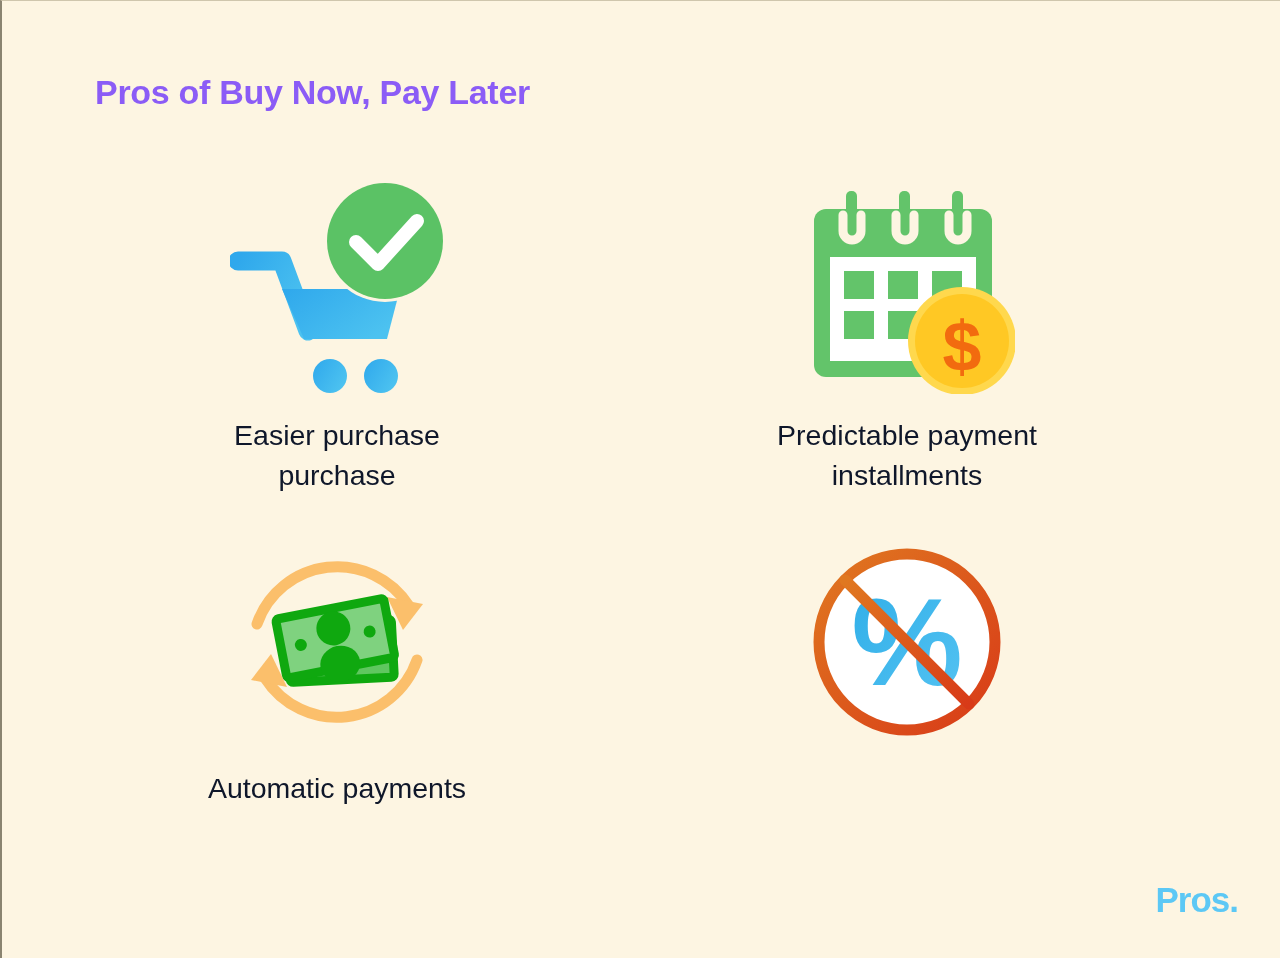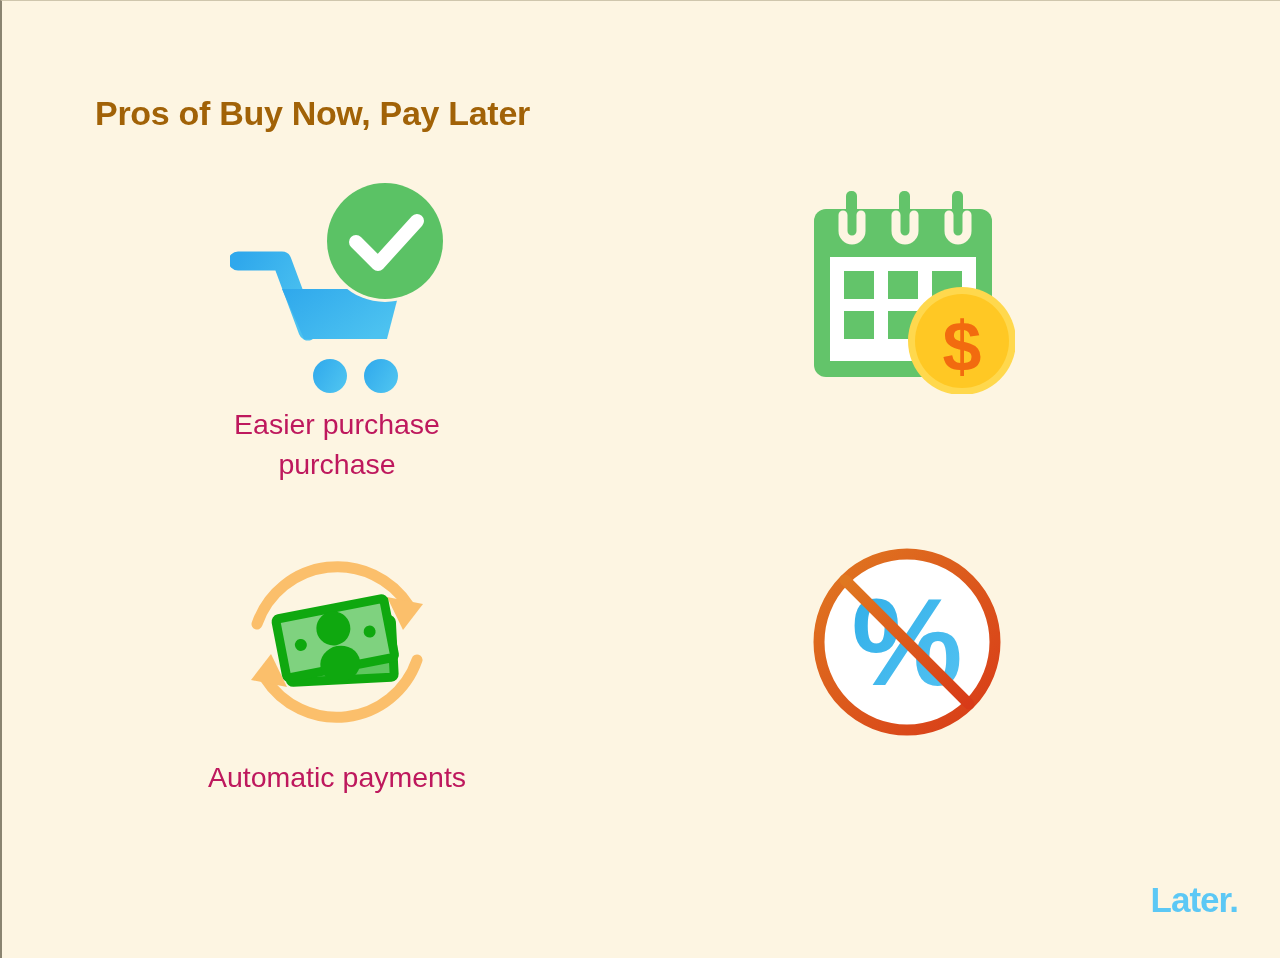--- a/index.html
+++ b/index.html
@@ -21,24 +21,23 @@
     border-left: 2px solid #8a8471;
     border-top: 1px solid #cfc6ad;
     box-sizing: border-box;
   }
   #page-title {
     position: absolute;
     left: 93px;
     top: 72px;
     font-size: 34px;
     font-weight: bold;
-    color: #a16207;
+    color: #8b5cf6;
     letter-spacing: -0.3px;
     white-space: nowrap;
-    margin-top: 21px;
   }
   .grid {
     position: absolute;
     left: 0;
     top: 170px;
     width: 1280px;
     height: 700px;
   }
   .cell {
     position: absolute;
@@ -53,24 +52,24 @@
     height: 230px;
     display: flex;
     align-items: center;
     justify-content: center;
   }
   .icon-wrap.icon-small {
     height: 225px;
   }
   .cell-label {
     font-size: 28.5px;
-    color: #be185d;
+    color: #0f172a;
     line-height: 1.42;
     font-weight: normal;
-    margin-top: 3px;
+    margin-top: 14px;
   }
   #brand-logo {
     position: absolute;
     right: 42px;
     bottom: 38px;
     font-size: 35px;
     font-weight: bold;
     color: #5CC8F5;
     letter-spacing: -1px;
   }
@@ -134,20 +133,24 @@
           <rect x="88" y="92" width="30" height="28" fill="#63C46A"></rect>
           <rect x="132" y="92" width="30" height="28" fill="#63C46A"></rect>
           <rect x="44" y="132" width="30" height="28" fill="#63C46A"></rect>
           <rect x="88" y="132" width="30" height="28" fill="#63C46A"></rect>
           <rect x="132" y="132" width="30" height="28" fill="#63C46A"></rect>
 
           <circle cx="162" cy="162" r="54" fill="#FFD84D"></circle>
           <circle cx="162" cy="162" r="47" fill="#FFC824"></circle>
           <text x="162" y="192" font-family="'Liberation Sans', sans-serif" font-size="70" font-weight="bold" fill="#F26B0F" text-anchor="middle">$</text>
         </svg>
+      </div>
+      <div class="cell-label">
+        <div>Predictable payment</div>
+        <div>installments</div>
       </div>
     </div>
 
     <div class="cell cell-col-a cell-row-2">
       <div class="icon-wrap icon-small">
         <svg width="200" height="200" viewBox="0 0 200 200">
 
           <path d="M20 82 A 85 85 0 0 1 172 64" fill="none" stroke="#FBBF6B" stroke-width="11" stroke-linecap="round"></path>
           <path d="M150 55 L186 62 L166 88 Z" fill="#FBBF6B"></path>
 
@@ -189,15 +192,15 @@
           <circle cx="100" cy="100" r="88" fill="#FFFFFF"></circle>
           <text x="100" y="143" font-family="'Liberation Sans', sans-serif" font-size="125" font-weight="bold" fill="url(#pctgrad)" text-anchor="middle">%</text>
           <circle cx="100" cy="100" r="88" fill="none" stroke="url(#prohibgrad)" stroke-width="11"></circle>
           <line x1="38" y1="38" x2="162" y2="162" stroke="url(#prohibgrad)" stroke-width="11" stroke-linecap="round"></line>
         </svg>
       </div>
     </div>
 
   </div>
 
-  <div id="brand-logo">Later.</div>
+  <div id="brand-logo">Pros.</div>
 
 </div>
 
 </body></html>

